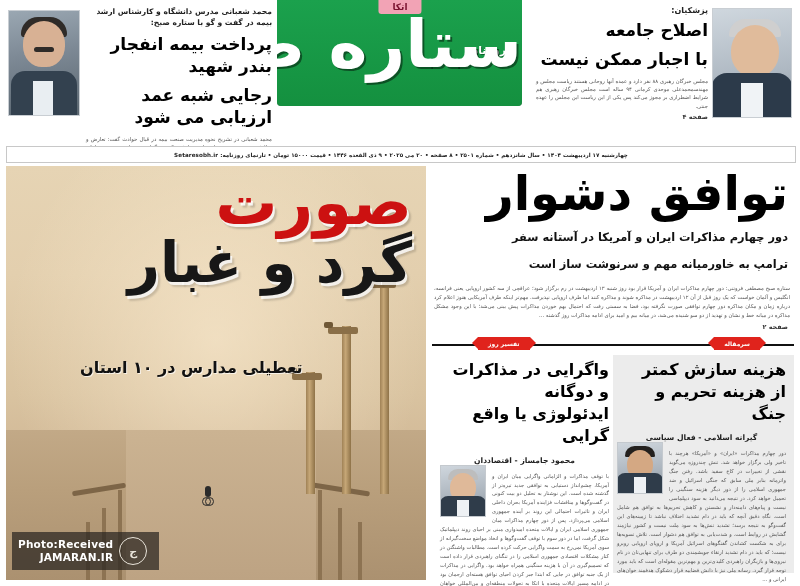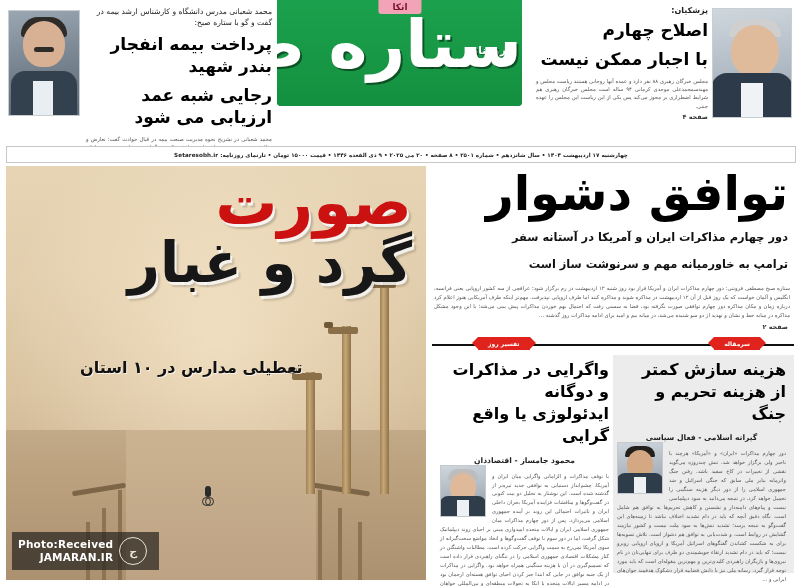--- a/index.html
+++ b/index.html
@@ -45,21 +45,21 @@
     position:absolute;left:0;top:4px;width:70px;height:104px;
     background:linear-gradient(170deg,#9aa7b2 0%,#7e8a96 40%,#5a6670 100%);
     border:1px solid #c9ced3;
   }
   .tl-photo .face{position:absolute;left:14px;top:10px;width:42px;height:46px;border-radius:50% 50% 45% 45%;background:#d8b194;}
   .tl-photo .hair{position:absolute;left:12px;top:6px;width:46px;height:20px;border-radius:22px 22px 4px 4px;background:#2f2b28;}
   .tl-photo .mous{position:absolute;left:25px;top:36px;width:20px;height:5px;border-radius:3px;background:#2f2b28;}
   .tl-photo .body{position:absolute;left:2px;bottom:0;width:66px;height:44px;background:#33414f;border-radius:14px 14px 0 0;}
   .tl-photo .shirt{position:absolute;left:24px;bottom:0;width:20px;height:34px;background:#e9eef2;}
   .tl-text{position:absolute;right:0;top:0;width:186px;text-align:right;direction:rtl;}
-  .tl-kicker{font-size:7.6px;line-height:1.5;font-weight:normal;color:#222;margin-bottom:4px;}
+  .tl-kicker{font-size:7.6px;line-height:1.5;font-weight:bold;color:#222;margin-bottom:4px;}
   .tl-head{font-size:17px;line-height:1.32;font-weight:bold;color:#000;margin:3px 0 6px;}
   .tl-body{font-size:5.4px;line-height:1.62;color:#555;text-align:justify;}
   .tl-page{font-size:6.4px;font-weight:bold;color:#333;margin-top:3px;}
 
   
   .top-right{position:absolute;right:8px;top:6px;width:258px;height:130px;}
   .tr-photo{
     position:absolute;right:0;top:2px;width:78px;height:108px;
     background:linear-gradient(170deg,#cfd7de 0%,#aeb8c2 60%,#8d97a1 100%);
     border:1px solid #c9ced3;overflow:hidden;
@@ -219,21 +219,21 @@
 
     <div class="top-right">
       <div class="tr-photo">
         <div class="hair"></div>
         <div class="face"></div>
         <div class="body"></div>
         <div class="shirt"></div>
       </div>
       <div class="tr-text">
         <div class="tr-kicker">پزشکیان:</div>
-        <div class="tr-head">اصلاح چهارم</div>
+        <div class="tr-head">اصلاح جامعه</div>
         <div class="tr-head">با اجبار ممکن نیست</div>
         <div class="tr-body">مجلس خبرگان رهبری ۸۸ نفر دارد و عمده آنها روحانی هستند ریاست مجلس و مهندسمحمدعلی موحدی کرمانی ۹۴ ساله است مجلس خبرگان رهبری هم شرایط اضطراری بر مجوز می‌کند پس یکی از این ریاست این مجلس را عهده جنتی.</div>
         <div class="tr-page">صفحه ۴</div>
       </div>
     </div>
   </div>
 
   <div class="datestrip">
     <span>چهارشنبه ۱۷ اردیبهشت ۱۴۰۴ • سال شانزدهم • شماره ۲۵۰۱ • ۸ صفحه • ۲۰ می ۲۰۲۵ • ۹ ذی القعده ۱۴۴۶ • قیمت ۱۵۰۰۰ تومان • تارنمای روزنامه: Setaresobh.ir</span>
   </div>

